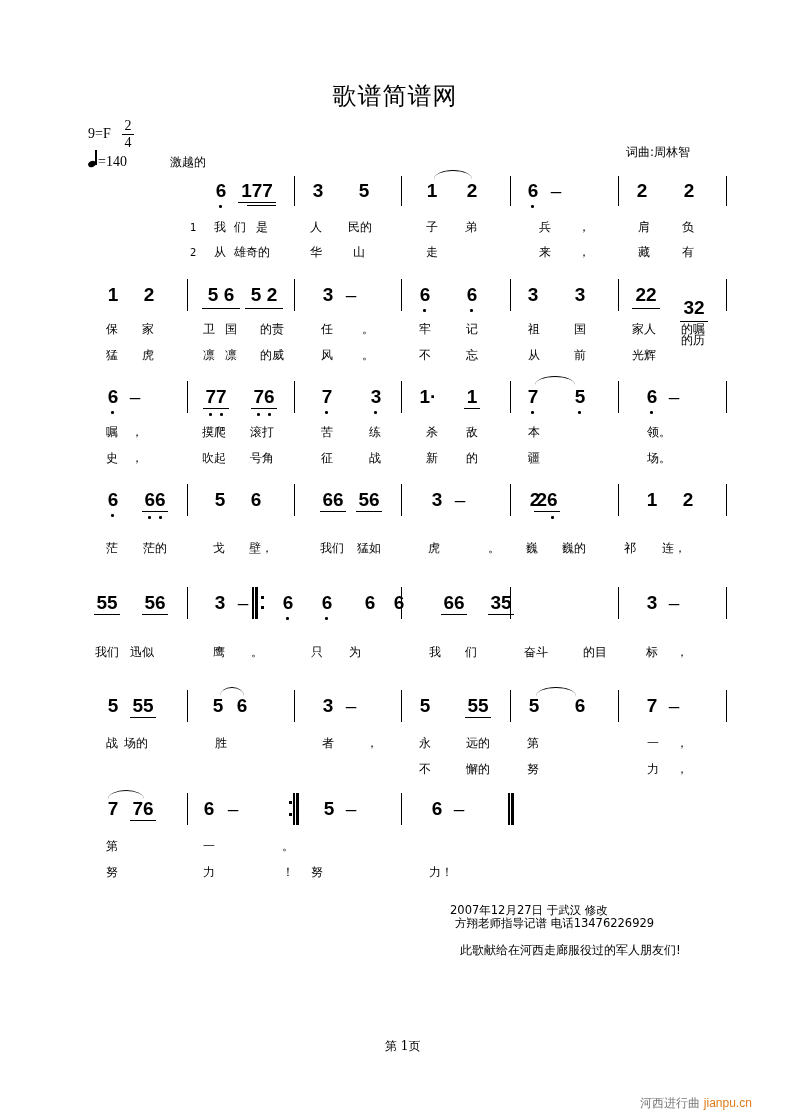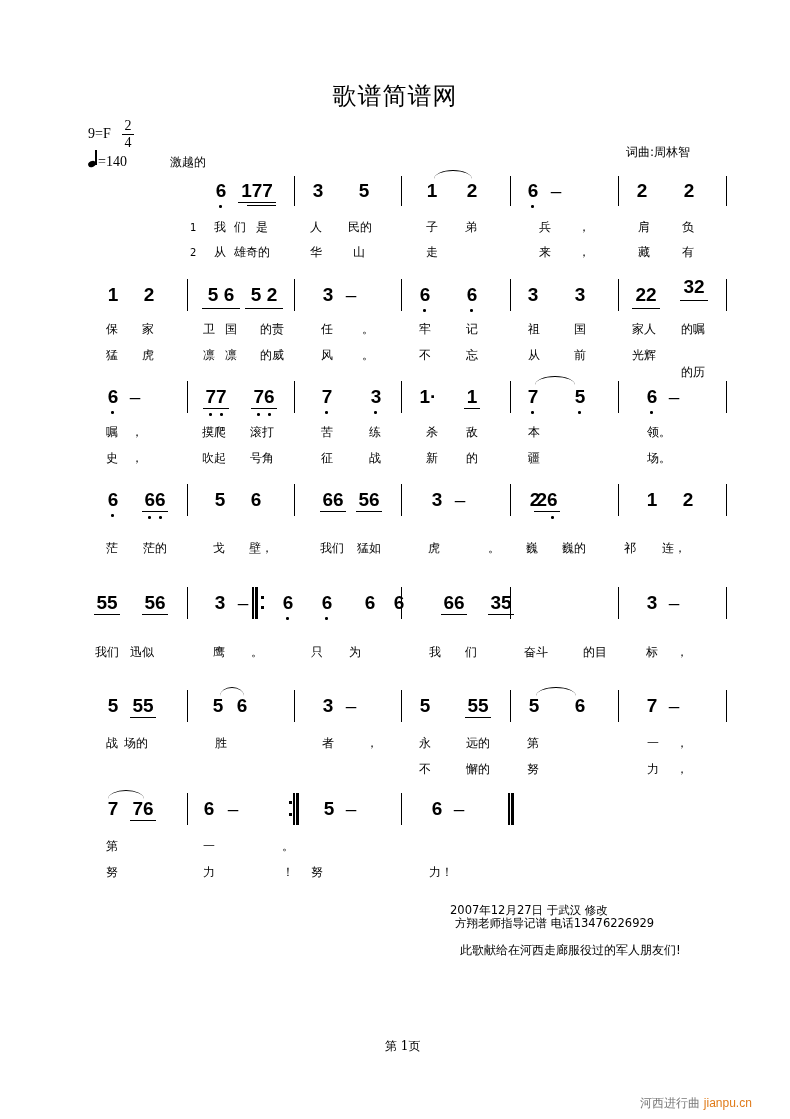--- a/index.html
+++ b/index.html
@@ -108,21 +108,21 @@
   <div class="note" style="left:142px;top:284px;width:14px">2</div>
   <div class="note" style="left:203px;top:284px;width:36px"><span>5</span>&nbsp;<span>6</span><span class="ul" style="top:24px"></span></div>
   <div class="note" style="left:246px;top:284px;width:36px"><span>5</span>&nbsp;<span>2</span><span class="ul" style="top:24px"></span></div>
   <div class="note" style="left:321px;top:284px;width:14px">3</div>
   <div class="note" style="left:343px;top:284px;width:16px;font-weight:normal">–</div>
   <div class="note" style="left:418px;top:284px;width:14px"><span>6</span><span class="ldot" style="left:5px;top:25px"></span></div>
   <div class="note" style="left:465px;top:284px;width:14px"><span>6</span><span class="ldot" style="left:5px;top:25px"></span></div>
   <div class="note" style="left:526px;top:284px;width:14px">3</div>
   <div class="note" style="left:573px;top:284px;width:14px">3</div>
   <div class="note" style="left:633px;top:284px;width:26px"><span>22</span><span class="ul" style="top:24px"></span></div>
-  <div class="note" style="left:681px;top:276px;width:26px"><span>32</span><span class="ul" style="top:24px"></span></div>
+  <div class="note" style="left:681px;top:297px;width:26px"><span>32</span><span class="ul" style="top:24px"></span></div>
 
   <div class="lyr" style="left:106px;top:322px">保</div>
   <div class="lyr" style="left:142px;top:322px">家</div>
   <div class="lyr" style="left:203px;top:322px">卫</div>
   <div class="lyr" style="left:225px;top:322px">国</div>
   <div class="lyr" style="left:260px;top:322px">的责</div>
   <div class="lyr" style="left:321px;top:322px">任</div>
   <div class="lyr" style="left:362px;top:322px">。</div>
   <div class="lyr" style="left:419px;top:322px">牢</div>
   <div class="lyr" style="left:466px;top:322px">记</div>
@@ -136,21 +136,21 @@
   <div class="lyr" style="left:203px;top:348px">凛</div>
   <div class="lyr" style="left:225px;top:348px">凛</div>
   <div class="lyr" style="left:260px;top:348px">的威</div>
   <div class="lyr" style="left:321px;top:348px">风</div>
   <div class="lyr" style="left:362px;top:348px">。</div>
   <div class="lyr" style="left:419px;top:348px">不</div>
   <div class="lyr" style="left:466px;top:348px">忘</div>
   <div class="lyr" style="left:528px;top:348px">从</div>
   <div class="lyr" style="left:574px;top:348px">前</div>
   <div class="lyr" style="left:632px;top:348px">光辉</div>
-  <div class="lyr" style="left:681px;top:365px">的历</div>
+  <div class="lyr" style="left:681px;top:333px">的历</div>
 </div>
 
 <div class="row" style="top:0">
   <div class="barline" style="left:187px;top:381px;height:32px"></div>
   <div class="barline" style="left:294px;top:381px;height:32px"></div>
   <div class="barline" style="left:401px;top:381px;height:32px"></div>
   <div class="barline" style="left:510px;top:381px;height:32px"></div>
   <div class="barline" style="left:618px;top:381px;height:32px"></div>
   <div class="barline" style="left:726px;top:381px;height:32px"></div>
 

